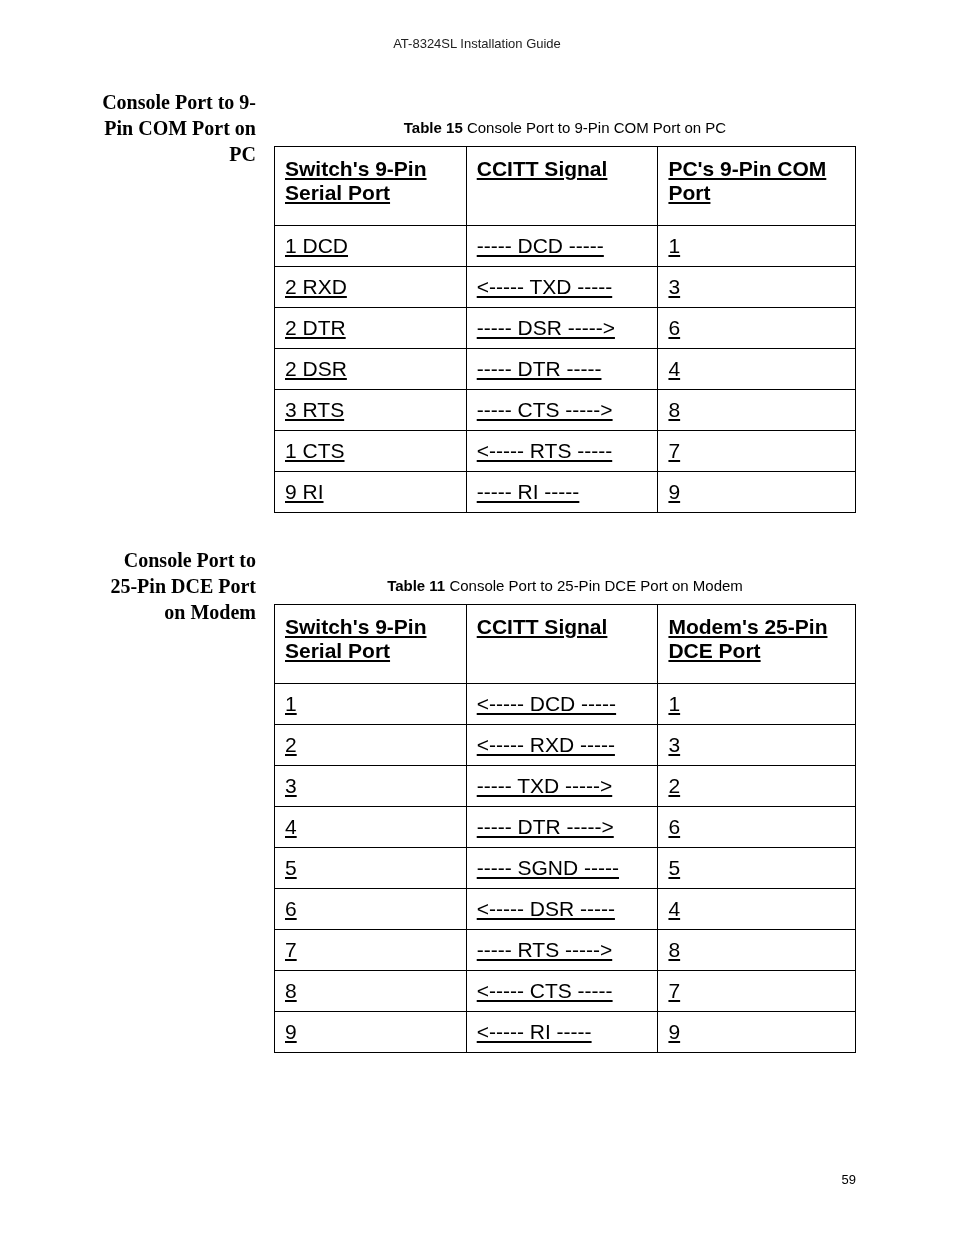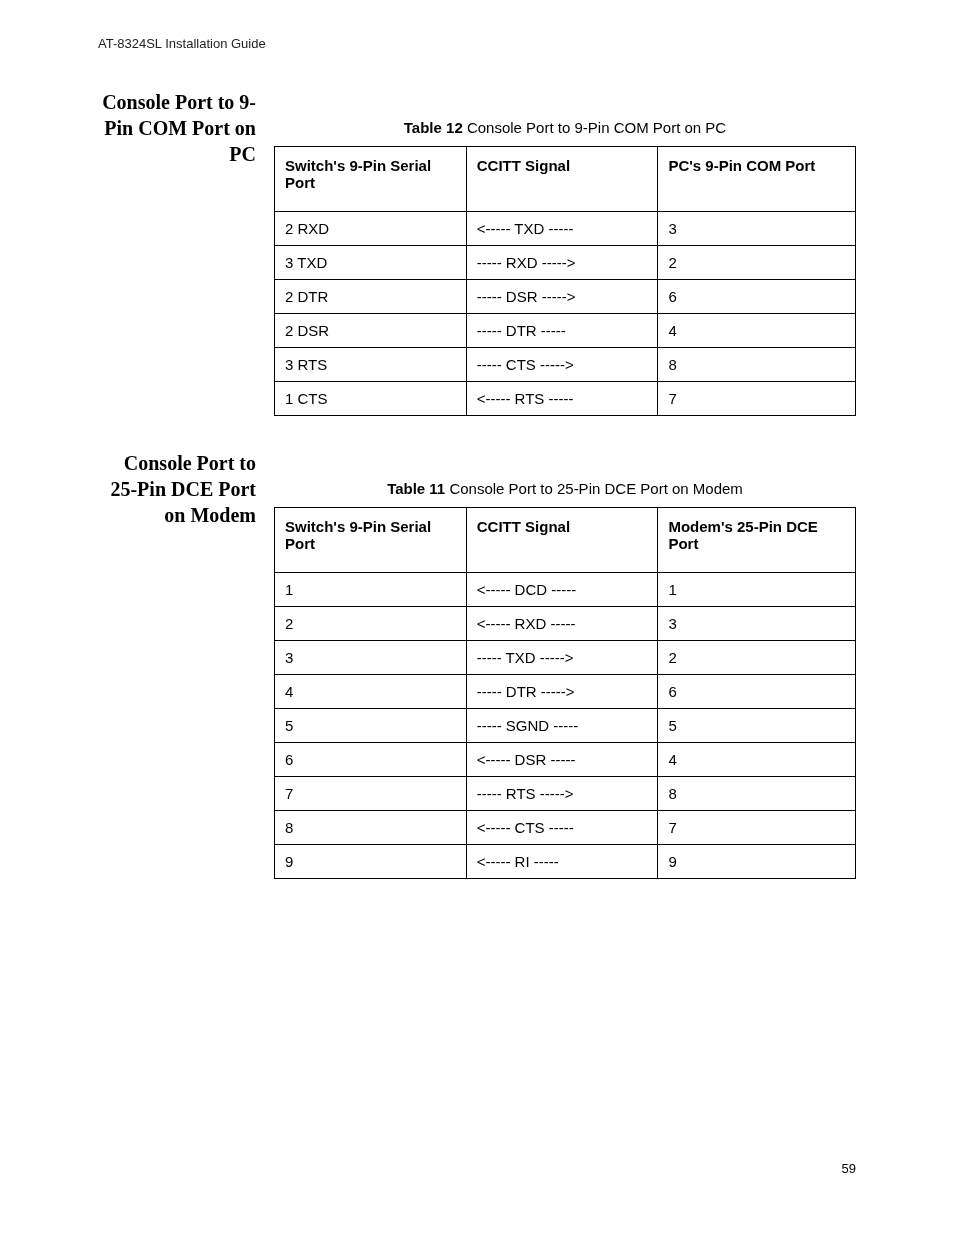--- a/index.html
+++ b/index.html
@@ -10,21 +10,21 @@
     color: #000;
     width: 954px;
     height: 1235px;
     position: relative;
   }
   .page {
     padding: 36px 98px 0 98px;
     box-sizing: border-box;
   }
   .header-right {
-    text-align: left;
+    text-align: center;
     font-size: 13px;
     color: #222;
     margin-bottom: 38px;
   }
   .section {
     display: flex;
     align-items: flex-start;
     margin-bottom: 34px;
   }
   .side-heading {
@@ -45,101 +45,107 @@
     text-align: center;
     font-size: 15px;
     margin: 30px 0 10px 0;
   }
   .table-caption b {
     font-weight: bold;
   }
   table {
     border-collapse: collapse;
     width: 100%;
-    font-size: 15px;
+    font-size: 21px;
+    text-decoration: underline;
   }
   thead th {
     border: 1.5px solid #000;
     text-align: left;
     font-weight: bold;
     padding: 10px 10px 20px 10px;
     vertical-align: top;
   }
   tbody td {
     border: 1px solid #000;
     padding: 8px 10px;
     vertical-align: top;
   }
   tbody tr:first-child td { border-top: 1.5px solid #000; }
   table { border: 1.5px solid #000; }
   .col1 { width: 33%; }
   .col2 { width: 33%; }
   .col3 { width: 34%; }
   .page-number {
     position: absolute;
-    bottom: 59px;
+    bottom: 48px;
     right: 98px;
     font-size: 13px;
   }
 </style>
 </head>
 <body>
 
 <div class="page">
   <div class="header-right">AT-8324SL Installation Guide</div>
 
   <div class="section">
     <div class="side-heading">Console Port to 9-Pin COM Port on PC</div>
     <div class="content">
       <div class="table-caption">
-        <b>Table 12</b><span>  Console Port to 9-Pin COM Port on PC</span>
+        <b>Table 15</b><span>  Console Port to 9-Pin COM Port on PC</span>
       </div>
       <table>
         <colgroup>
             <col class="col1">
             <col class="col2">
             <col class="col3">
           </colgroup>
         <thead>
           <tr>
             <th>Switch's 9-Pin Serial Port</th>
             <th>CCITT Signal</th>
             <th>PC's 9-Pin COM Port</th>
           </tr>
         </thead>
         <tbody id="t15body">
             <tr>
+              <td>1 DCD</td>
+              <td>----- DCD -----</td>
+              <td>1</td>
+            </tr>
+            <tr>
               <td>2 RXD</td>
               <td>&lt;----- TXD -----</td>
               <td>3</td>
             </tr>
             <tr>
-              <td>3 TXD</td>
-              <td>----- RXD -----&gt;</td>
-              <td>2</td>
-            </tr>
-            <tr>
               <td>2 DTR</td>
               <td>----- DSR -----&gt;</td>
               <td>6</td>
             </tr>
             <tr>
               <td>2 DSR</td>
               <td>----- DTR -----</td>
               <td>4</td>
             </tr>
             <tr>
               <td>3 RTS</td>
               <td>----- CTS -----&gt;</td>
               <td>8</td>
             </tr>
             <tr>
               <td>1 CTS</td>
               <td>&lt;----- RTS -----</td>
               <td>7</td>
+            </tr>
+            <tr>
+              <td>9 RI</td>
+              <td>----- RI -----</td>
+              <td>9</td>
             </tr>
           </tbody>
       </table>
     </div>
   </div>
 
   <div class="section">
     <div class="side-heading">Console Port to 25-Pin DCE Port on Modem</div>
     <div class="content">
       <div class="table-caption">

